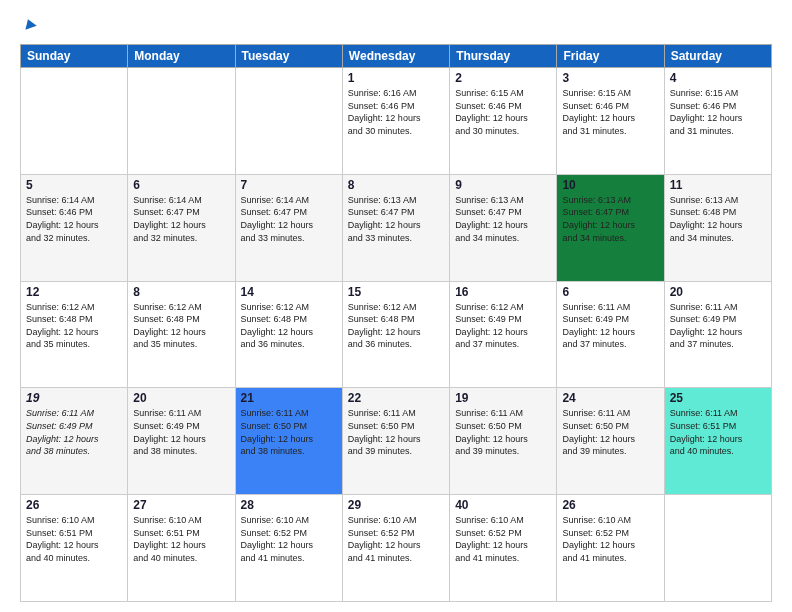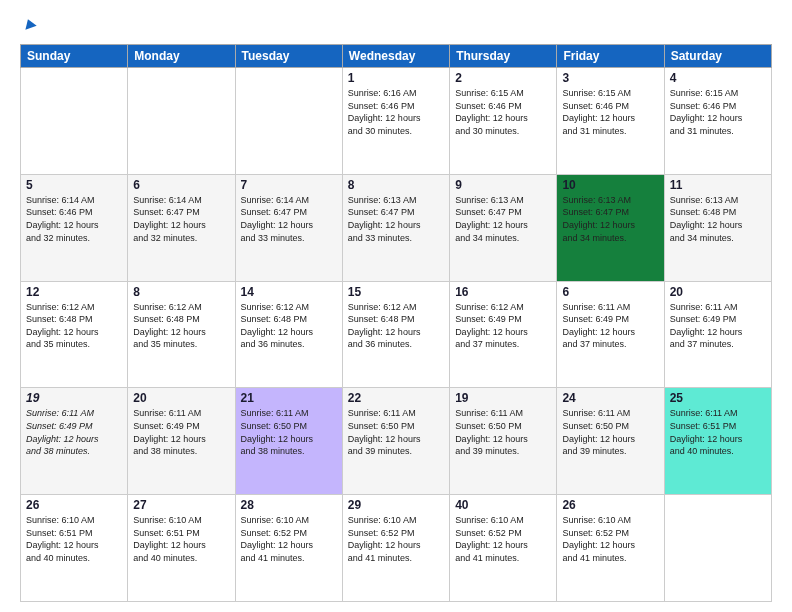--- a/index.html
+++ b/index.html
@@ -280,21 +280,21 @@
 Daylight: 12 hours
 and 38 minutes.</div>
           </td>
           <td style="background: rgb(245, 245, 245);">
             <div class="day-number">20</div>
             <div class="day-info" style="white-space: pre-line;">Sunrise: 6:11 AM
 Sunset: 6:49 PM
 Daylight: 12 hours
 and 38 minutes.</div>
           </td>
-          <td style="background: #c4b5fd;">
+          <td style="background: #3b82f6;">
             <div class="day-number">21</div>
             <div class="day-info" style="white-space: pre-line;">Sunrise: 6:11 AM
 Sunset: 6:50 PM
 Daylight: 12 hours
 and 38 minutes.</div>
           </td>
           <td style="background: rgb(245, 245, 245);">
             <div class="day-number">22</div>
             <div class="day-info" style="white-space: pre-line;">Sunrise: 6:11 AM
 Sunset: 6:50 PM

